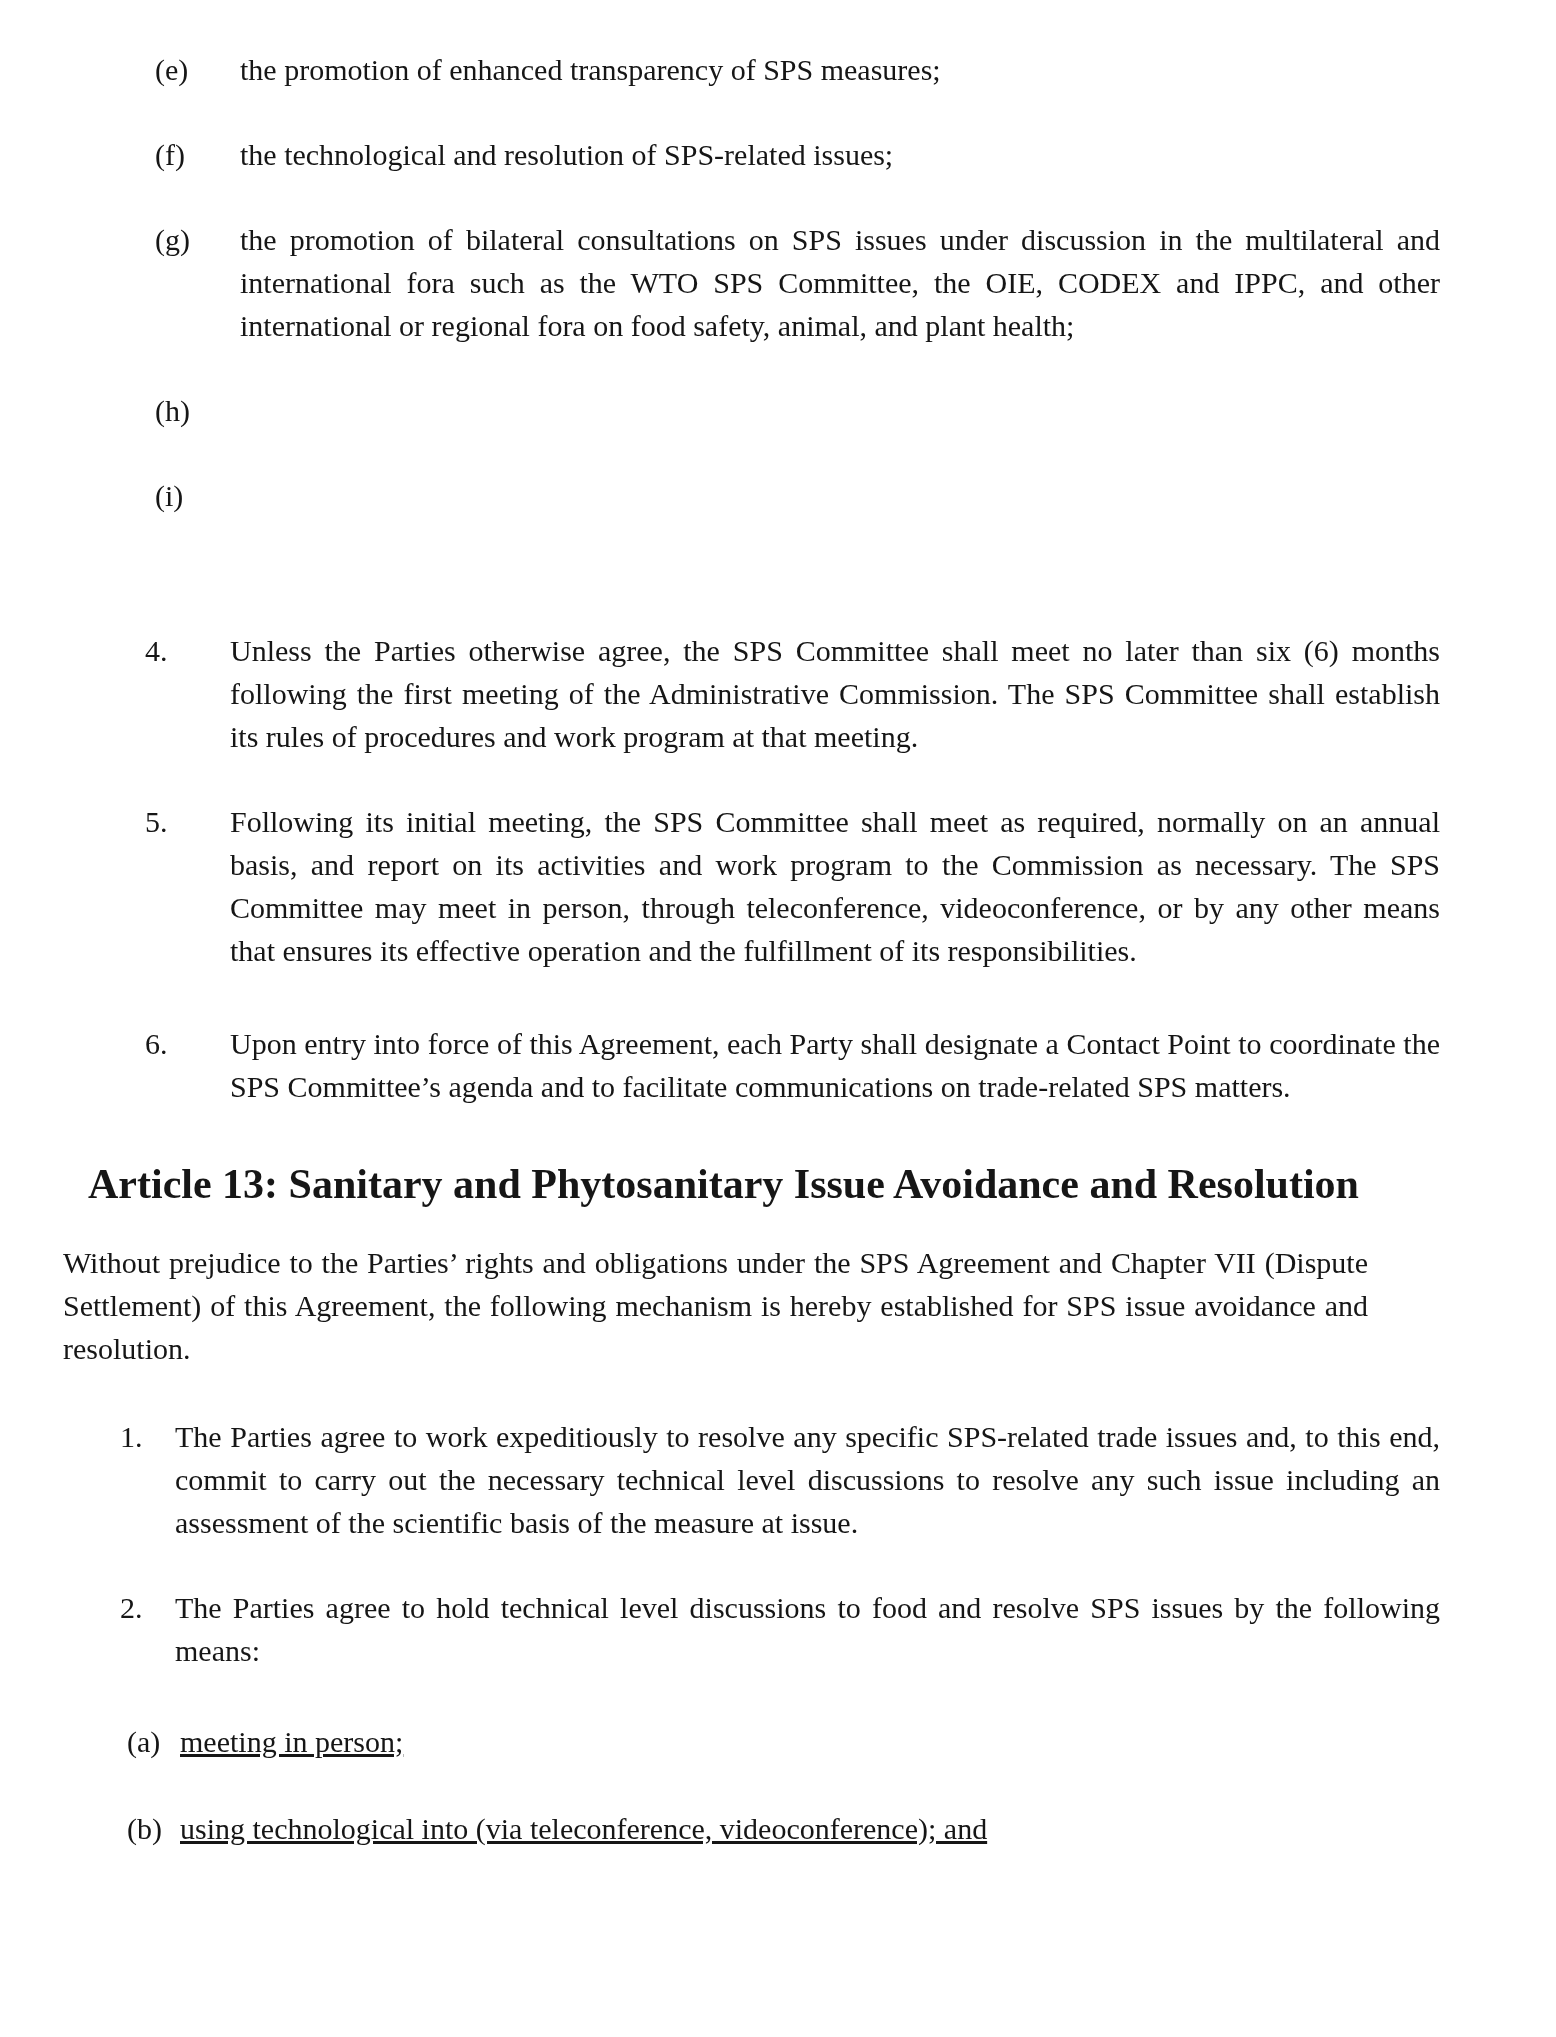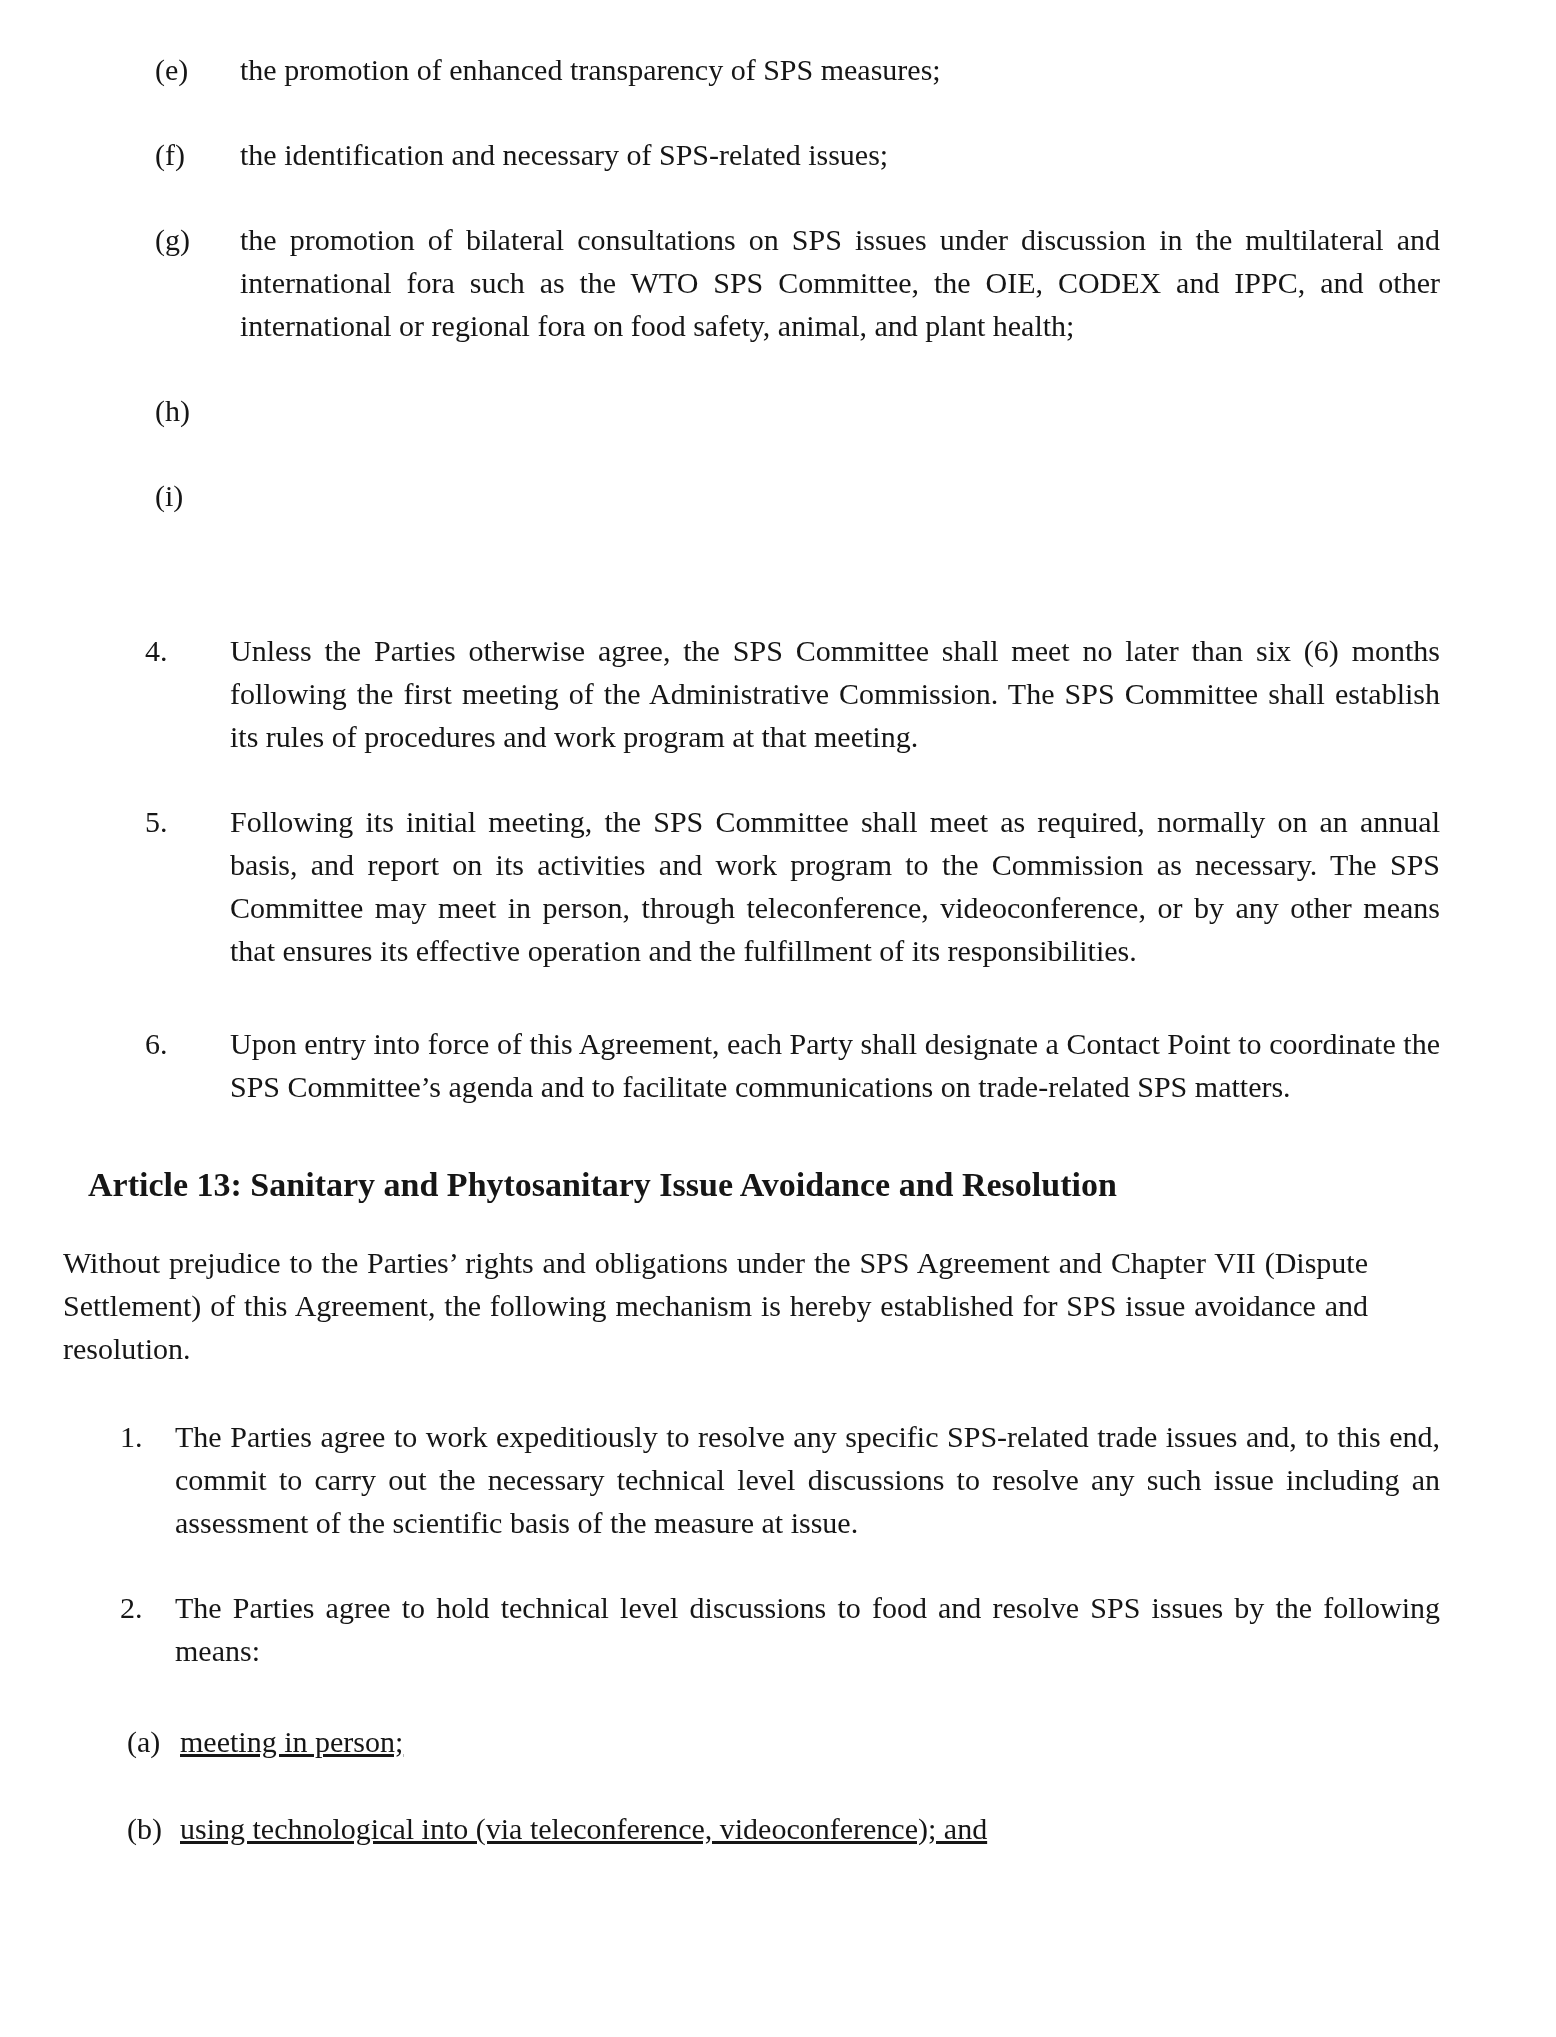--- a/index.html
+++ b/index.html
@@ -39,21 +39,21 @@
   
   .p46 { margin-left: 145px; margin-bottom: 42px; }
   .p46 .lbl { flex: 0 0 85px; }
   .p46 .txt { width: 1210px; text-align: justify; }
   #para-5 { margin-bottom: 50px; }
   #para-6 { margin-bottom: 55px; }
 
   
   .article-heading {
     margin: 0 0 35px 88px;
-    font-size: 34px;
+    font-size: 42px;
     font-weight: bold;
     line-height: 43px;
   }
 
   
   .intro {
     margin-left: 63px;
     width: 1305px;
     text-align: justify;
     margin-bottom: 45px;
@@ -75,21 +75,21 @@
 
 <div class="page">
 
   <div class="row li-top" id="item-e">
     <span class="lbl">(e)</span>
     <span class="txt">the promotion of enhanced transparency of SPS measures;</span>
   </div>
 
   <div class="row li-top" id="item-f">
     <span class="lbl">(f)</span>
-    <span class="txt">the identification and necessary of SPS-related issues;</span>
+    <span class="txt">the technological and resolution of SPS-related issues;</span>
   </div>
 
   <div class="row li-top" id="item-g">
     <span class="lbl">(g)</span>
     <span class="txt">the promotion of bilateral consultations on SPS issues under discussion in the multilateral and international fora such as the WTO SPS Committee, the OIE, CODEX and IPPC, and other international or regional fora on food safety, animal, and plant health;</span>
   </div>
 
   <div class="row li-top" id="item-h">
     <span class="lbl">(h)</span>
   </div>

